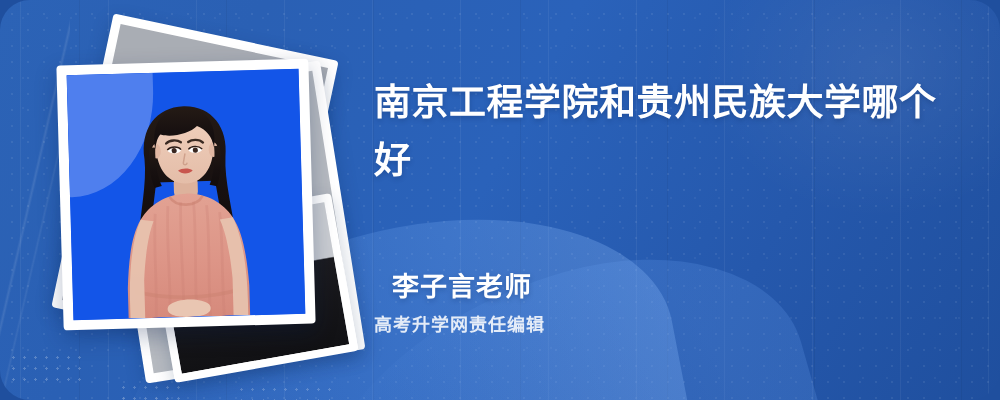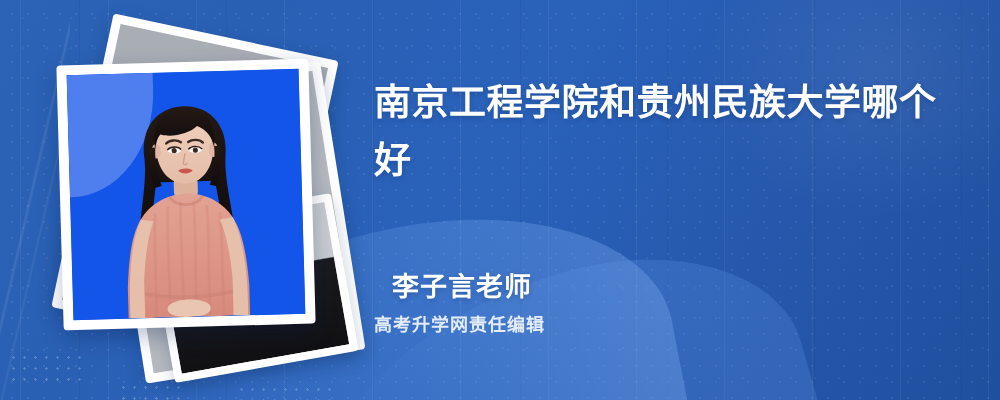--- a/index.html
+++ b/index.html
@@ -11,20 +11,21 @@
   body {
     font-family: "Liberation Sans", "DejaVu Sans", sans-serif;
   }
 
   .banner {
     position: relative;
     width: 1000px;
     height: 400px;
     overflow: hidden;
     background: linear-gradient(118deg, #2c63b6 0%, #2a60b4 22%, #2a62ba 48%, #2558ac 74%, #1f4f9e 100%);
+    border-radius: 30px;
   }
 
   
   .bg-dotgrid {
     position: absolute;
     inset: 0;
     background-image:
       radial-gradient(circle, rgba(255,255,255,0.085) 0.9px, rgba(255,255,255,0) 1.1px);
     background-size: 16px 16px;
     background-position: 4px 6px;

